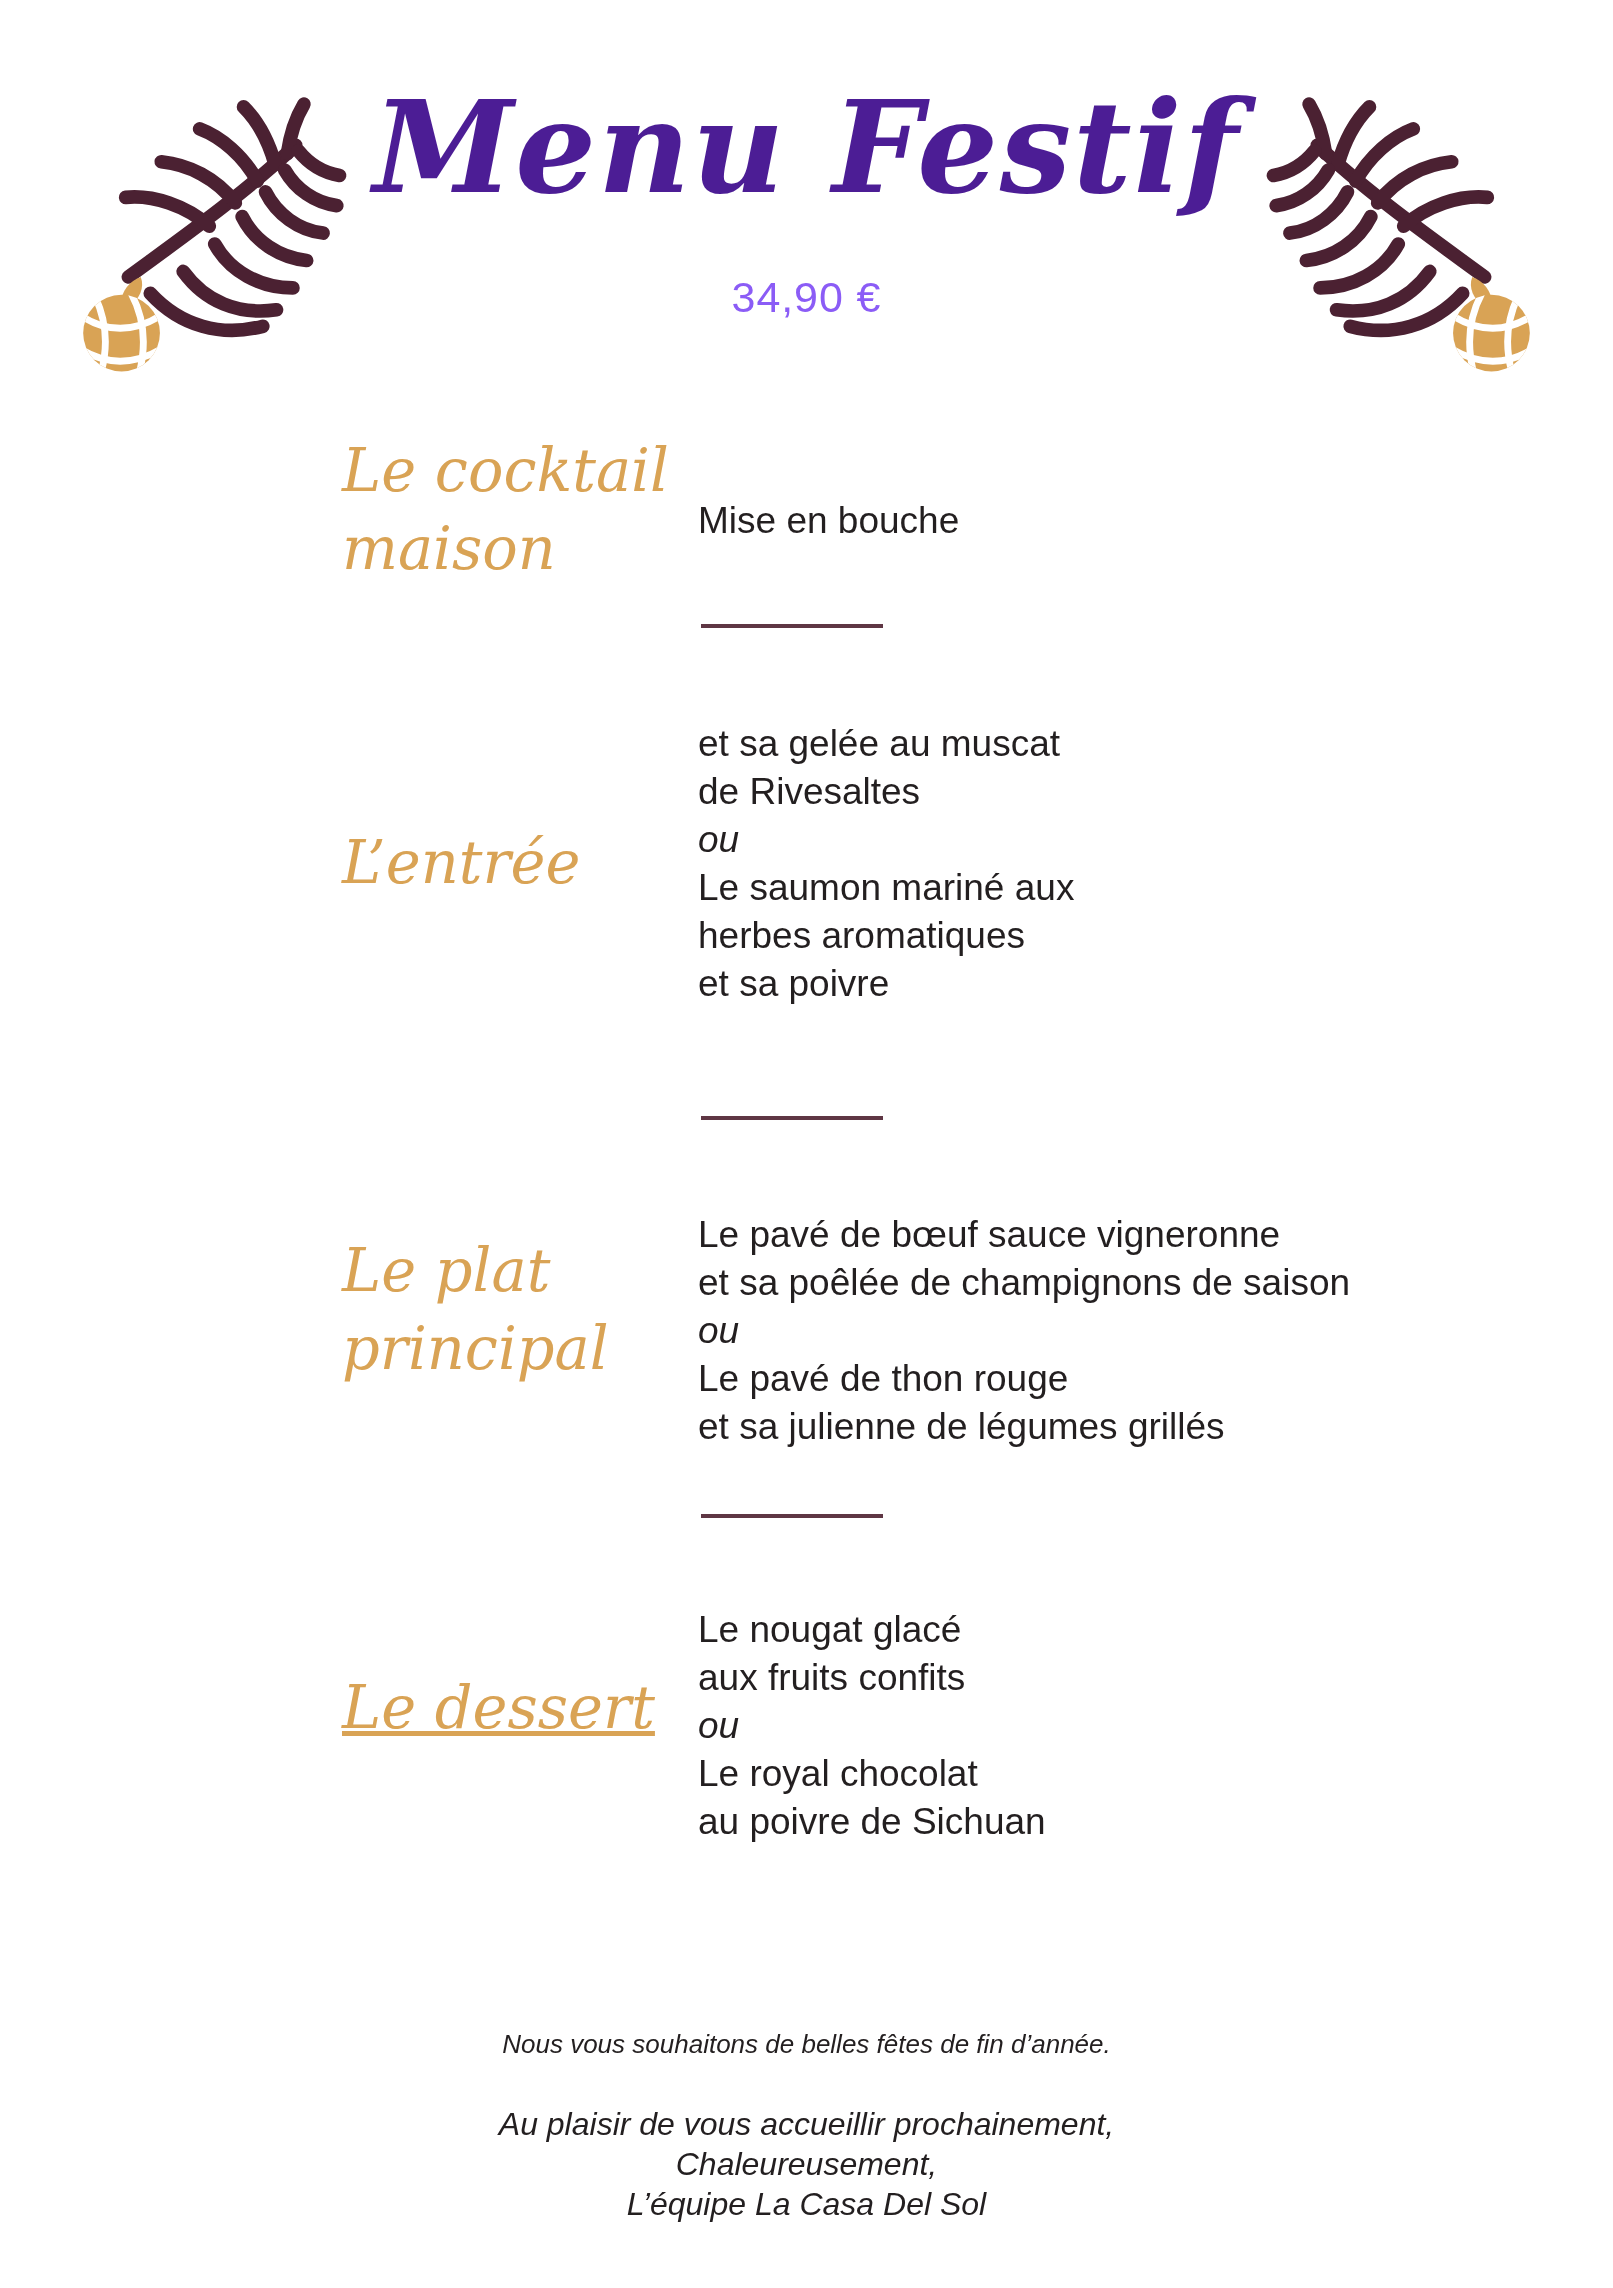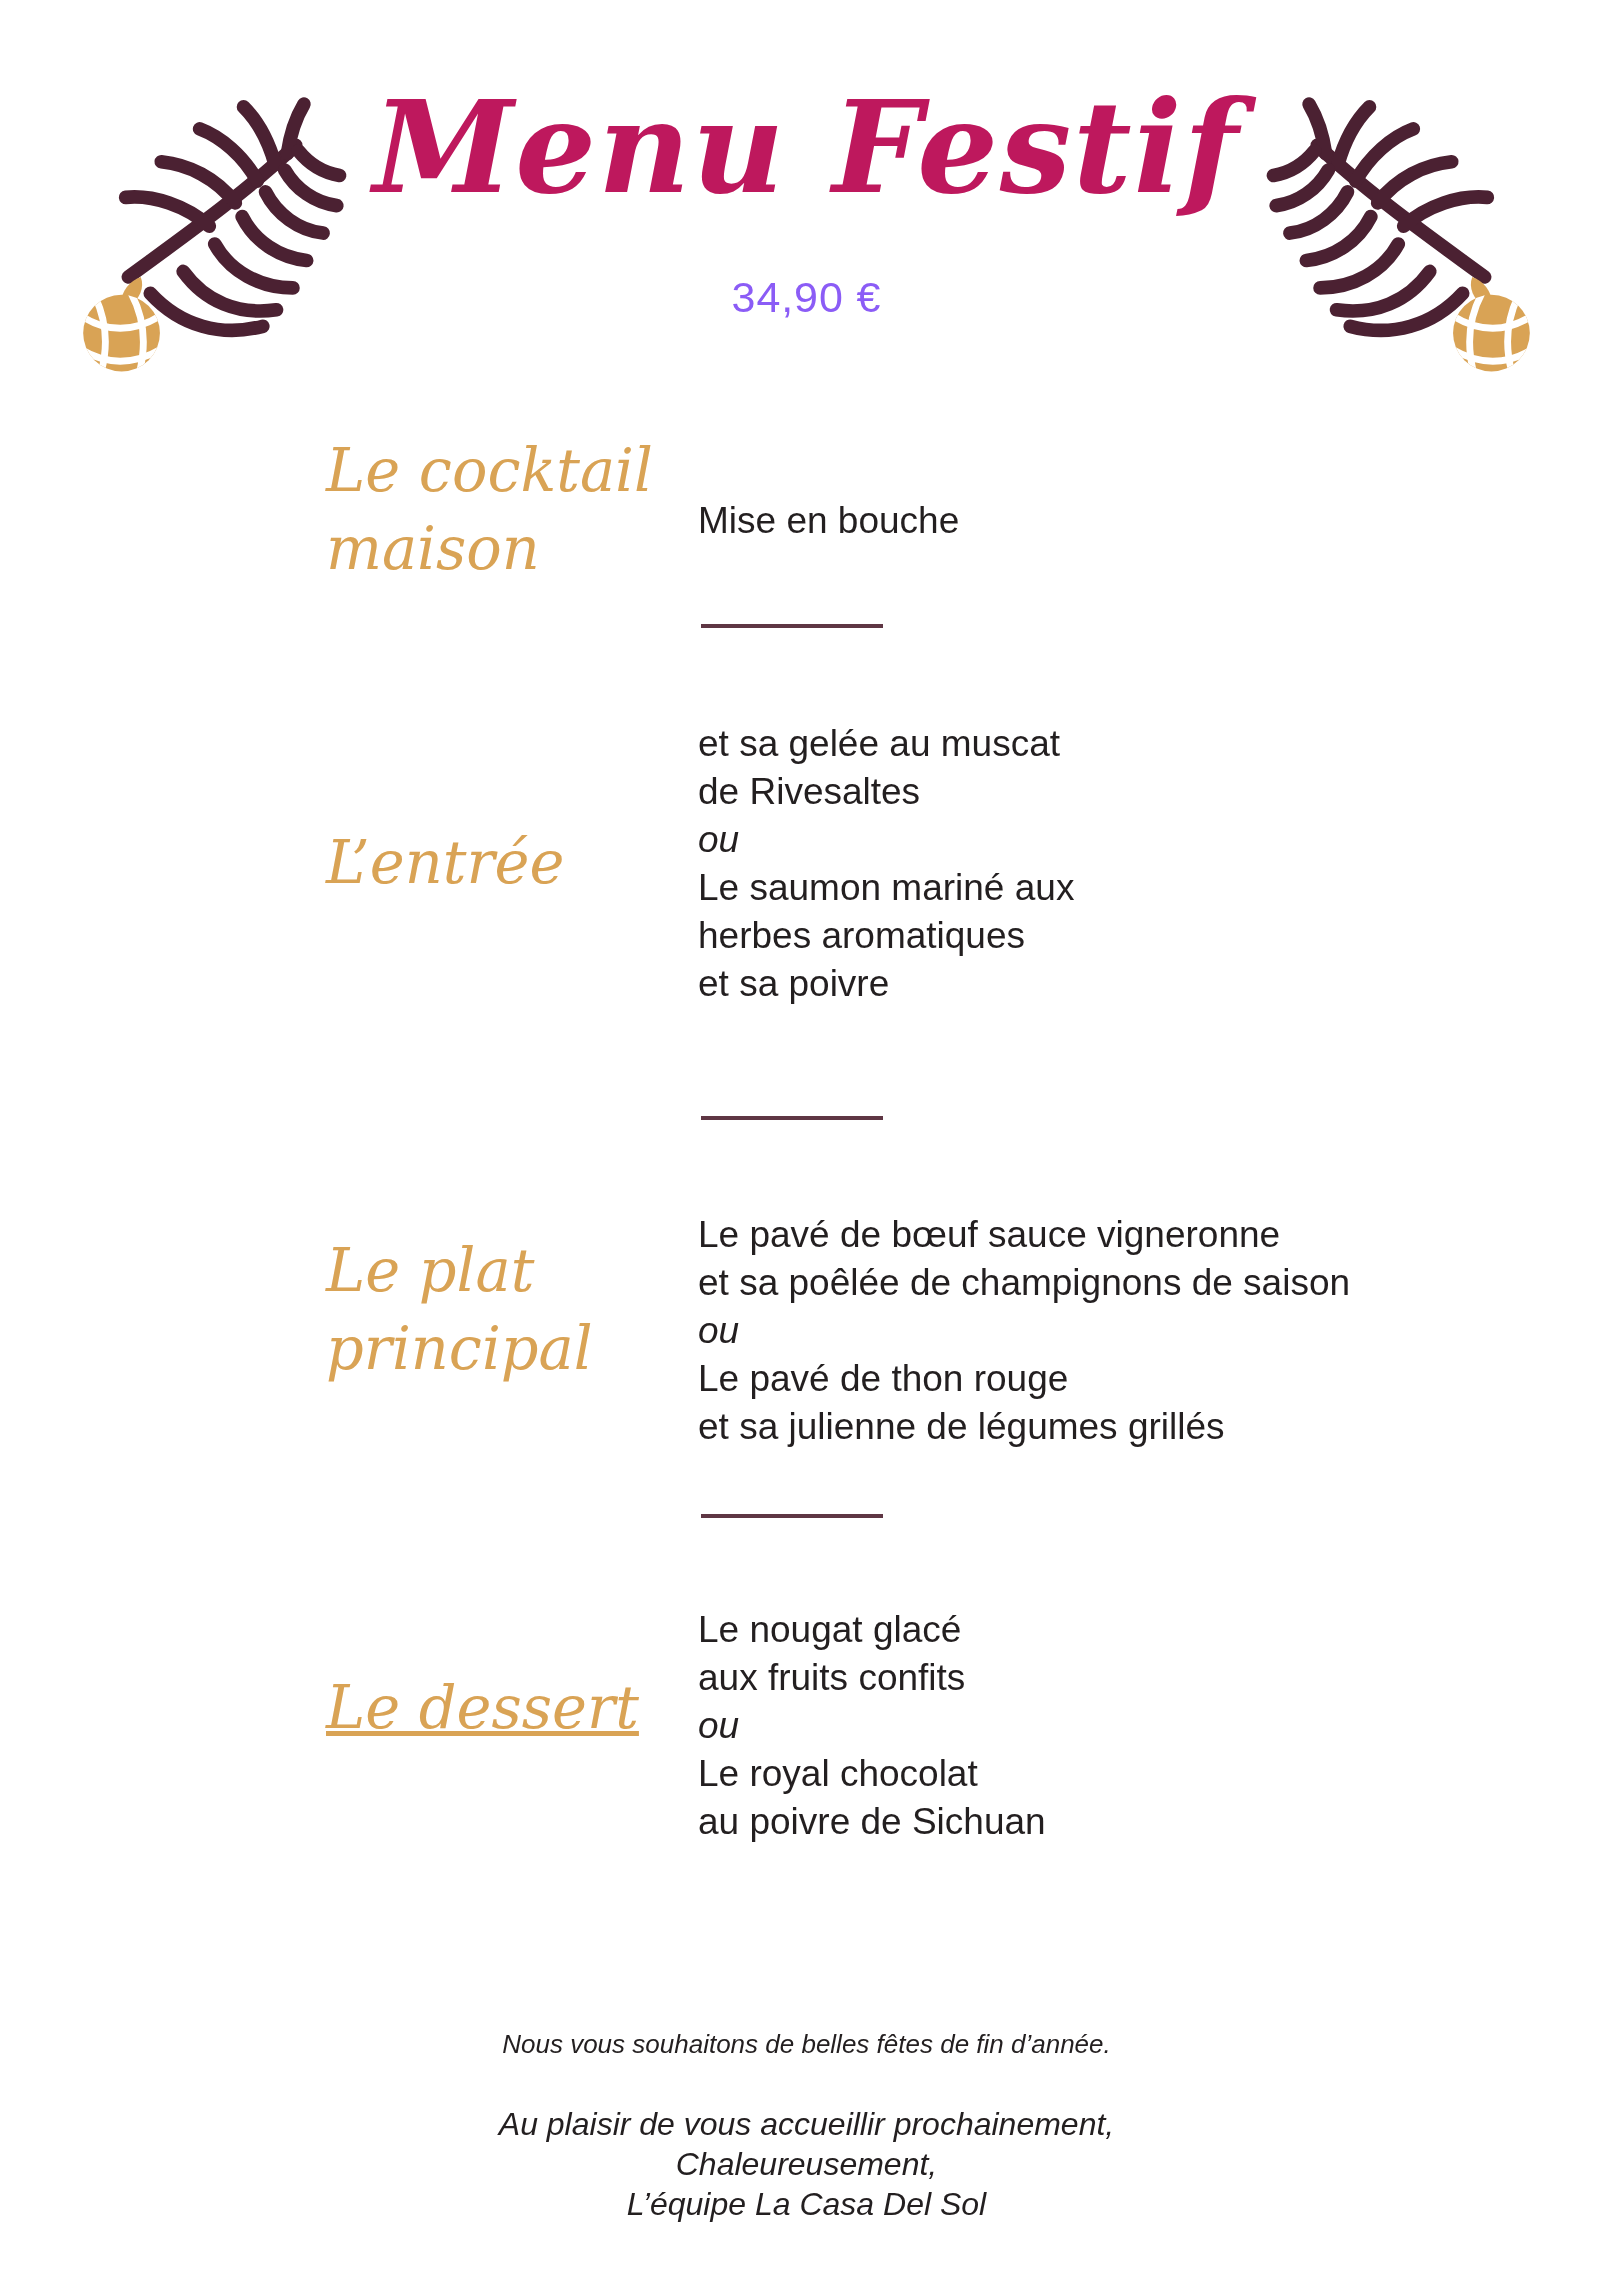--- a/index.html
+++ b/index.html
@@ -15,32 +15,32 @@
   .deco{position:absolute;top:85px;width:288px;height:329px;}
   .deco-left{left:79px;}
   .deco-right{right:79px;transform:scaleX(-1);}
   
   .title{
     position:absolute;top:72px;left:0;width:100%;
     text-align:center;
     font-family:"DejaVu Serif",serif;
     font-style:italic;font-weight:bold;
     font-size:127px;line-height:1.2;
-    color:#be185d;
+    color:#4c1d95;
     letter-spacing:1.8px;
   }
   .price{
     position:absolute;top:273px;left:0;width:100%;
     text-align:center;
     font-size:43px;font-weight:500;
     color:#8b5cf6;letter-spacing:0.9px;
   }
   
   .label{
-    position:absolute;left:326px;width:332px;
+    position:absolute;left:342px;width:332px;
     font-family:"DejaVu Serif",serif;
     font-style:italic;
     font-size:59px;line-height:78px;
     color:#d9a355;
   }
   .label-cocktail{top:432px;}
   .label-entree{top:824px;}
   .label-plat{top:1232px;}
   .label-dessert{top:1669px;text-decoration:underline;}
   

